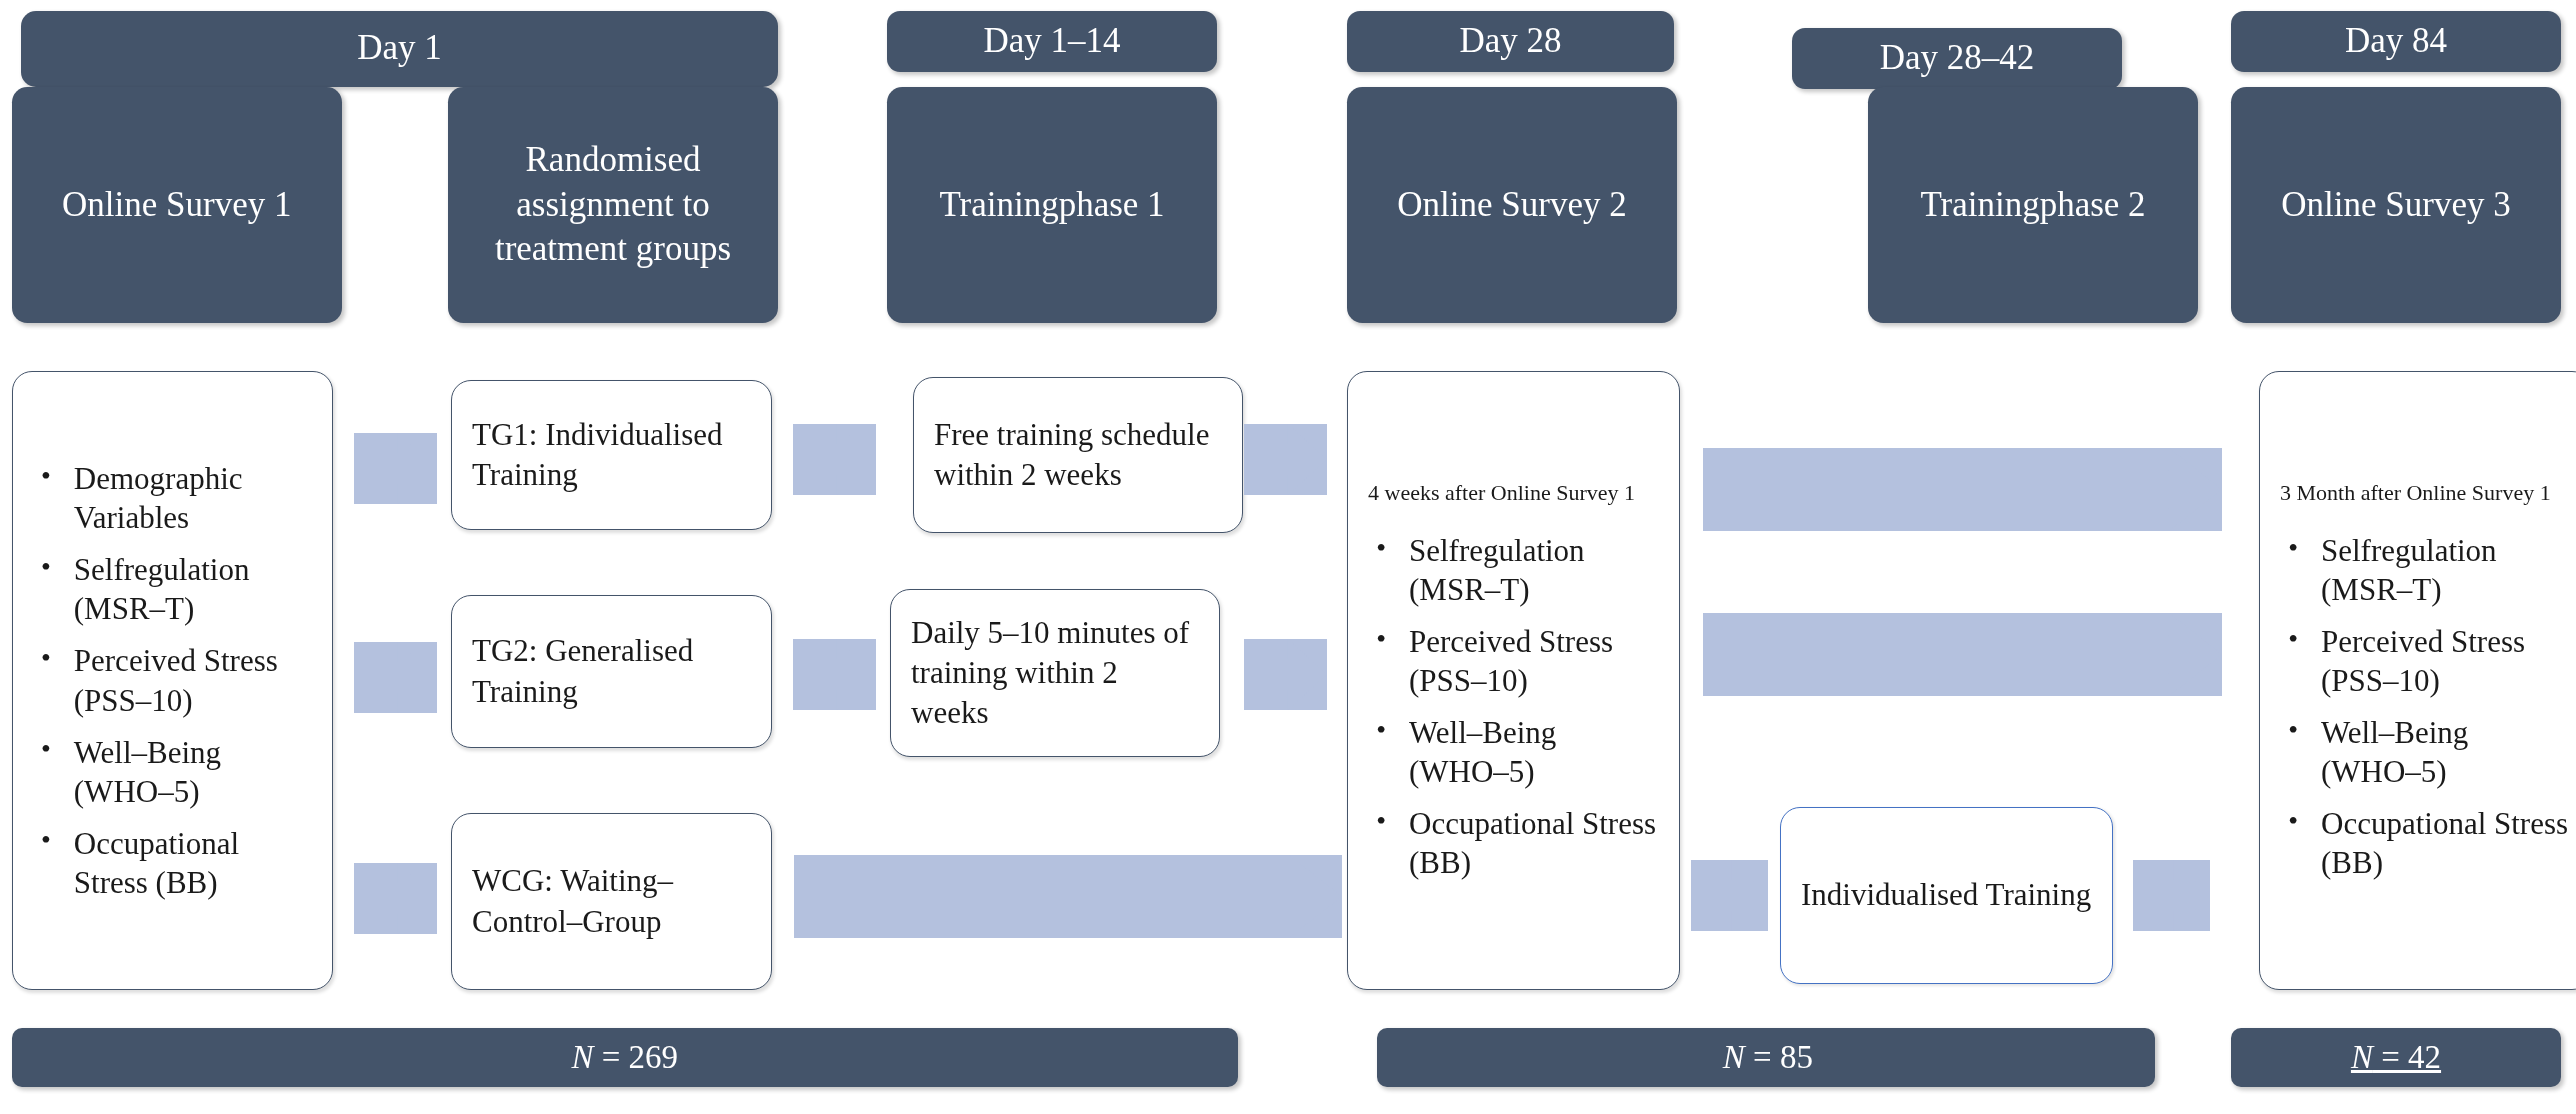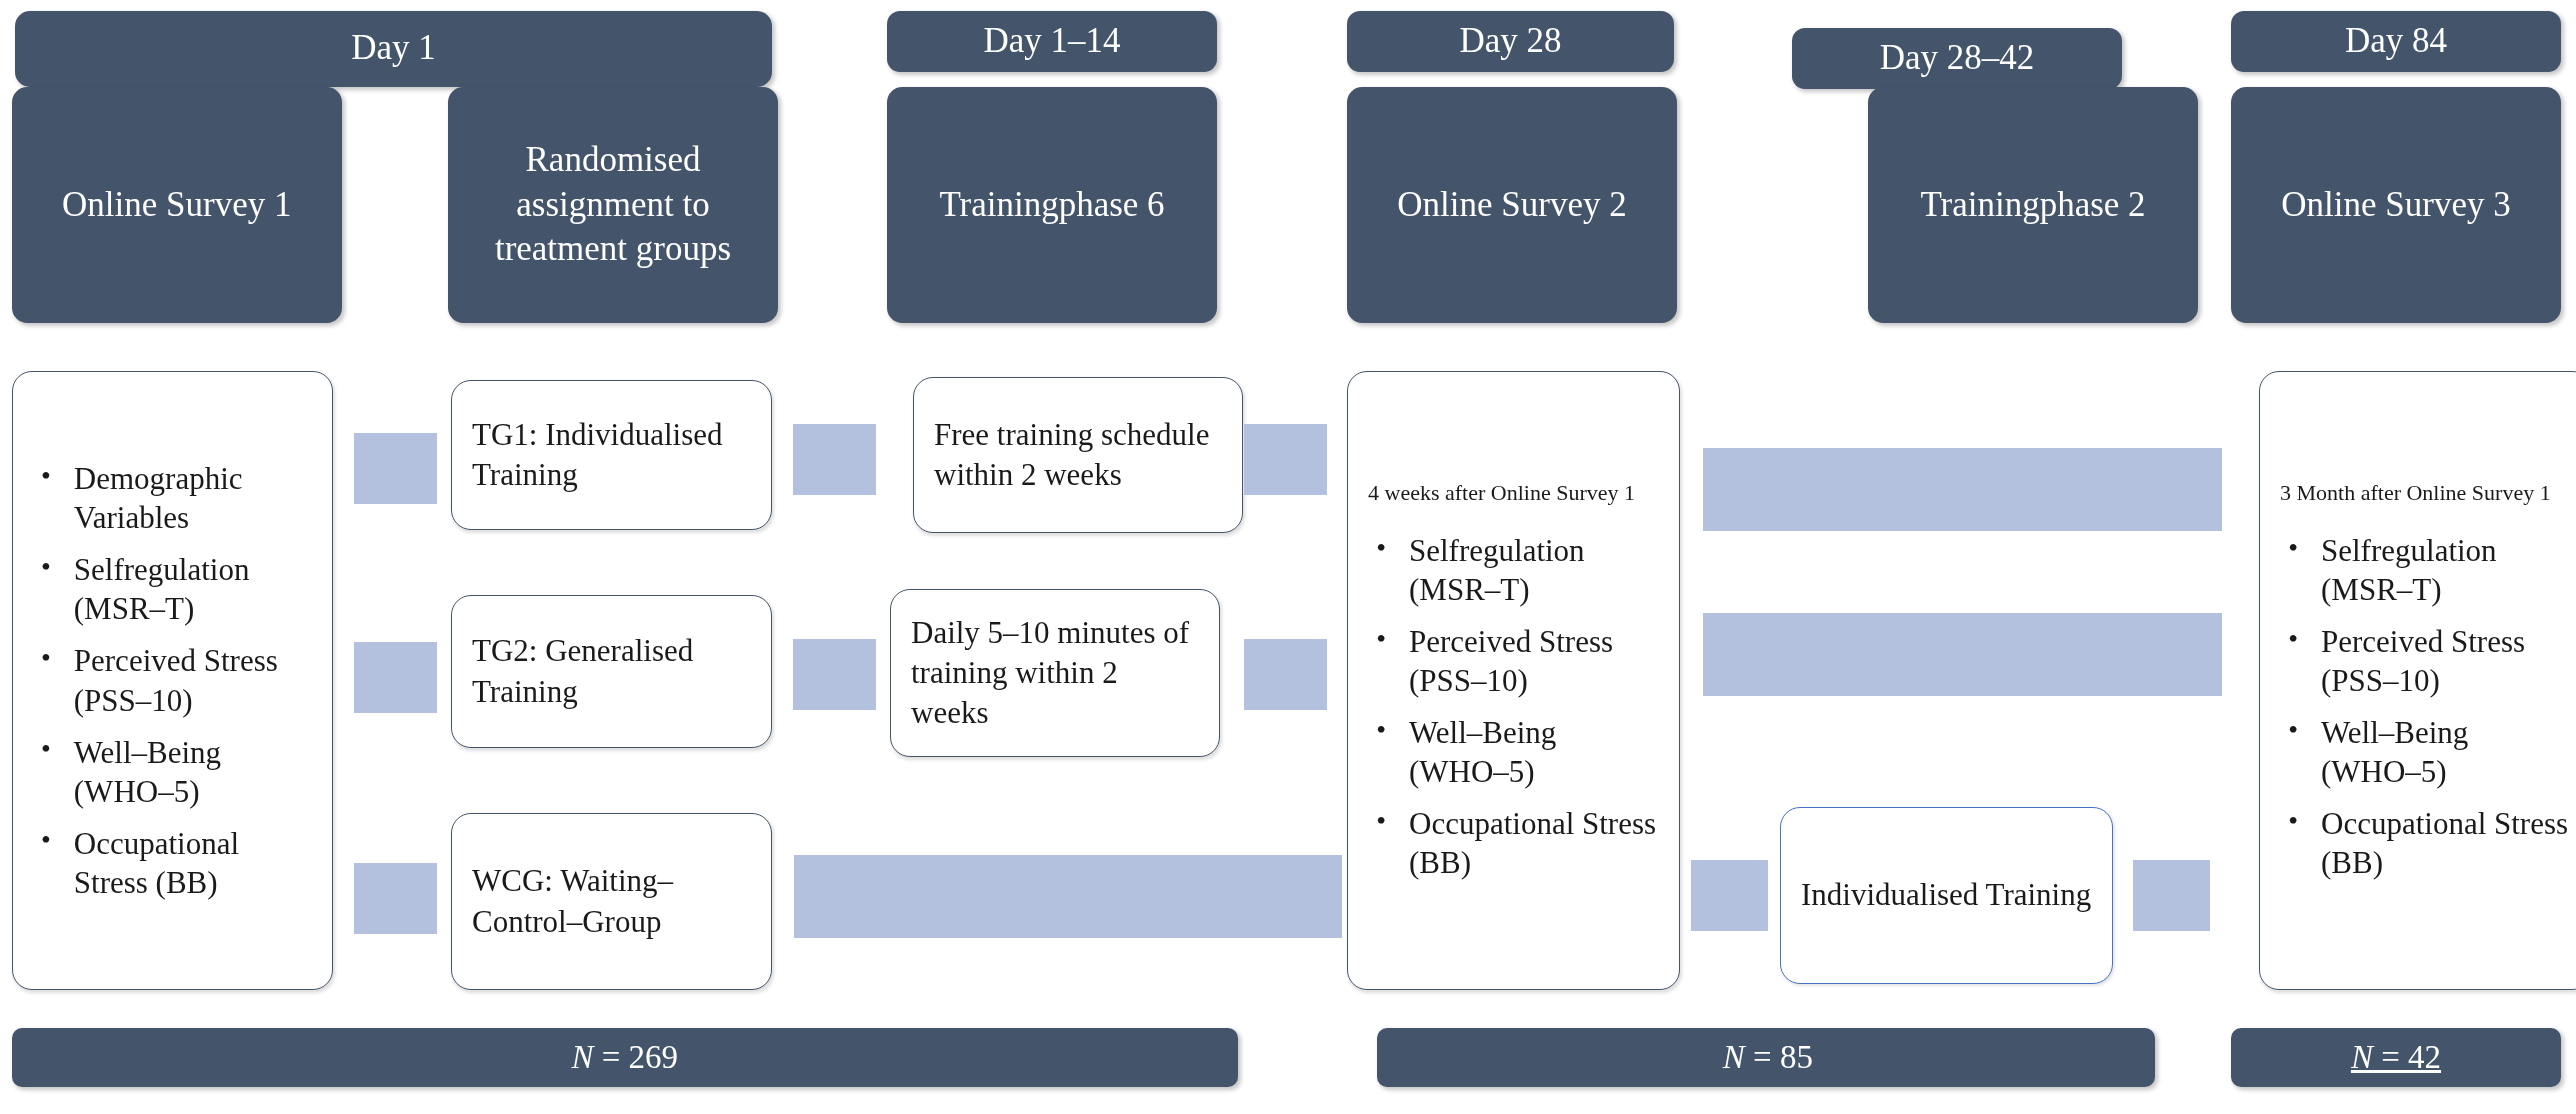--- a/index.html
+++ b/index.html
@@ -85,35 +85,35 @@
   }
   .arrow svg{display:block;width:100%;height:100%;}
 
   .nowrap{white-space:nowrap;}
 </style>
 </head>
 <body>
 
 <div id="stage">
 
-  <div class="darkbox header" style="left:15px;top:10.6px;width:757px;height:76px;border-radius:15px;">Day 1</div>
+  <div class="darkbox header" style="left:21px;top:10.6px;width:757px;height:76px;border-radius:15px;">Day 1</div>
 
   <div class="darkbox header" style="left:887px;top:10.6px;width:330px;height:61px;">Day 1–14</div>
 
   <div class="darkbox header" style="left:1347px;top:10.6px;width:327px;height:61px;">Day 28</div>
 
   <div class="darkbox header" style="left:1792px;top:28px;width:330px;height:61px;">Day 28–42</div>
 
   <div class="darkbox header" style="left:2231px;top:10.6px;width:330px;height:61px;">Day 84</div>
 
   <div class="darkbox phase" style="left:11.8px;top:87px;width:330px;height:236px;">Online Survey 1</div>
 
   <div class="darkbox phase" style="left:448px;top:87px;width:330px;height:236px;">Randomised assignment to treatment groups</div>
 
-  <div class="darkbox phase" style="left:887px;top:87px;width:330px;height:236px;">Trainingphase 6</div>
+  <div class="darkbox phase" style="left:887px;top:87px;width:330px;height:236px;">Trainingphase 1</div>
 
   <div class="darkbox phase" style="left:1347px;top:87px;width:330px;height:236px;">Online Survey 2</div>
 
   <div class="darkbox phase" style="left:1868px;top:87px;width:330px;height:236px;">Trainingphase 2</div>
 
   <div class="darkbox phase" style="left:2231px;top:87px;width:330px;height:236px;">Online Survey 3</div>
 
   <div class="whitebox" style="left:11.8px;top:371px;width:321px;height:619px;">
     <ul>
       <li>

